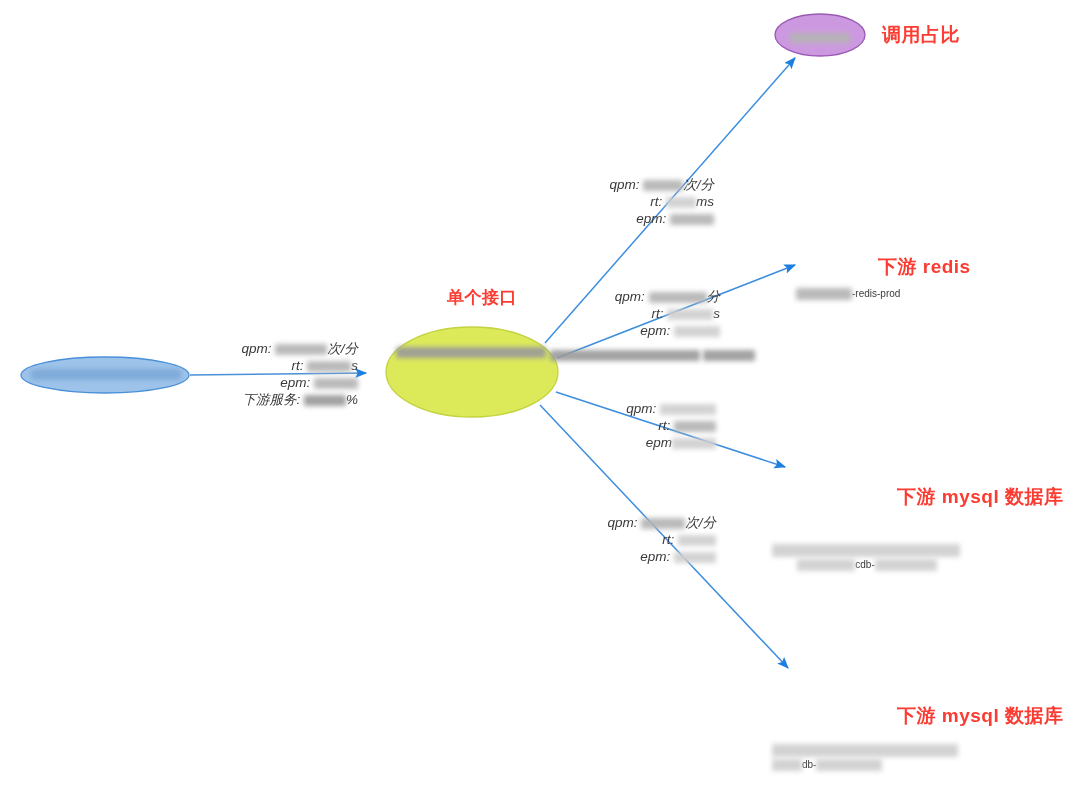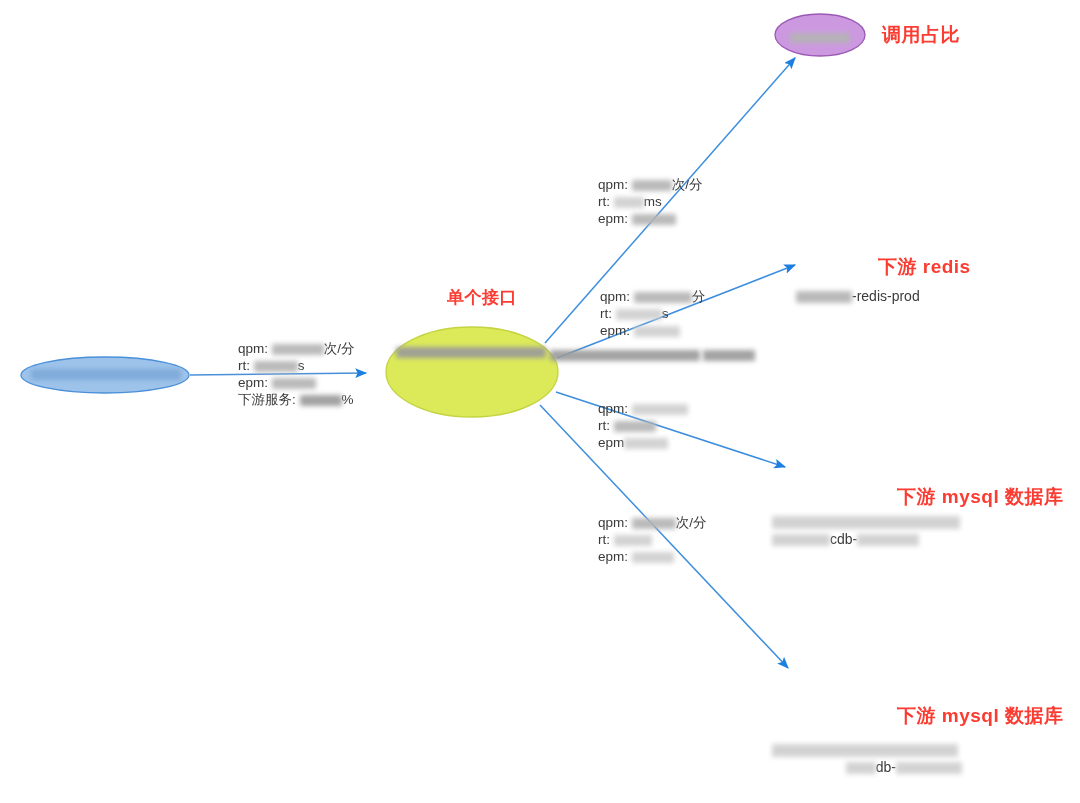--- a/index.html
+++ b/index.html
@@ -53,40 +53,42 @@
     color: #444;
     white-space: nowrap;
   }
 
   
   .edge-label {
     position: absolute;
     font-size: 13.5px;
     line-height: 17px;
     color: #3a3a3a;
-    white-space: nowrap;
+    text-align: right;
+    white-space: nowrap;
+    font-style: italic;
   }
   .edge-label .row { display: block; }
   .edge-label .k { color: #3a3a3a; }
 
   
   .annot {
     position: absolute;
     color: #fa3c32;
     font-size: 19px;
     font-weight: bold;
     white-space: nowrap;
     letter-spacing: .5px;
   }
   .annot.small { font-size: 17px; text-align: center; }
 
   
   .plain-node {
     position: absolute;
-    font-size: 14px;
+    font-size: 10px;
     color: #3a3a3a;
     white-space: nowrap;
     padding-left: 40px;
   }
 </style>
 </head>
 <body>
 
 <svg id="canvas" viewBox="0 0 1080 803">
   <defs>
@@ -204,28 +206,28 @@
     </span>
     <span class="row">
       <span class="k">epm: </span><span class="redact light" style="width:42px;height:11px;"></span>
     </span>
   </div>
 
   <div class="plain-node" style="left:756px; top:288px;">
     <span class="redact mid" style="width:56px;height:12px;"></span><span>-redis-prod</span>
   </div>
 
-  <div class="plain-node" style="left:732px; top:516px; width:190px; ">
+  <div class="plain-node" style="left:732px; top:544px; width:190px; text-align:center;">
     <span class="redact light" style="width:188px;height:13px; display:block;"></span>
     <span style="display:block; margin-top:2px;">
       <span class="redact light" style="width:58px;height:12px;"></span><span>cdb-</span><span class="redact light" style="width:62px;height:12px;"></span>
     </span>
   </div>
 
-  <div class="plain-node" style="left:732px; top:744px; width:190px; text-align:right;">
+  <div class="plain-node" style="left:732px; top:744px; width:190px; text-align:left;">
     <span class="redact light" style="width:186px;height:13px; display:block;"></span>
     <span style="display:block; margin-top:2px;">
       <span class="redact light" style="width:30px;height:12px;"></span><span>db-</span><span class="redact light" style="width:66px;height:12px;"></span>
     </span>
   </div>
 
   <div class="annot" style="left:882px; top:22px;">调用占比</div>
 
   <div class="annot" style="left:878px; top:254px;">下游 redis</div>
 

